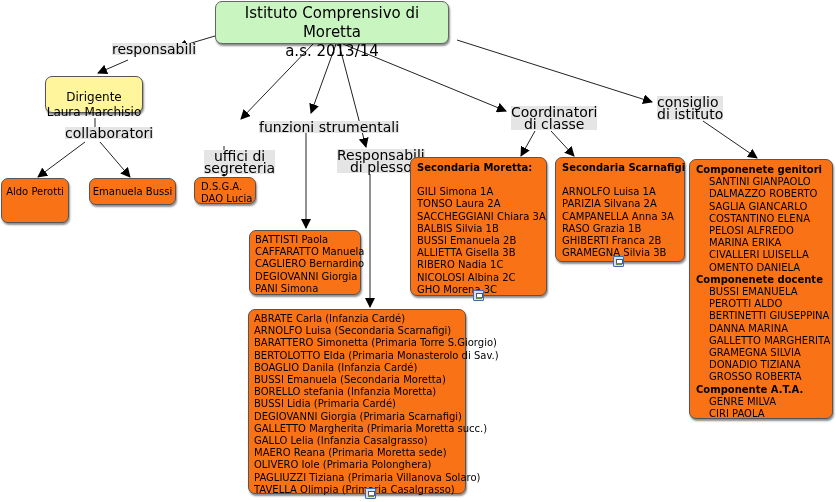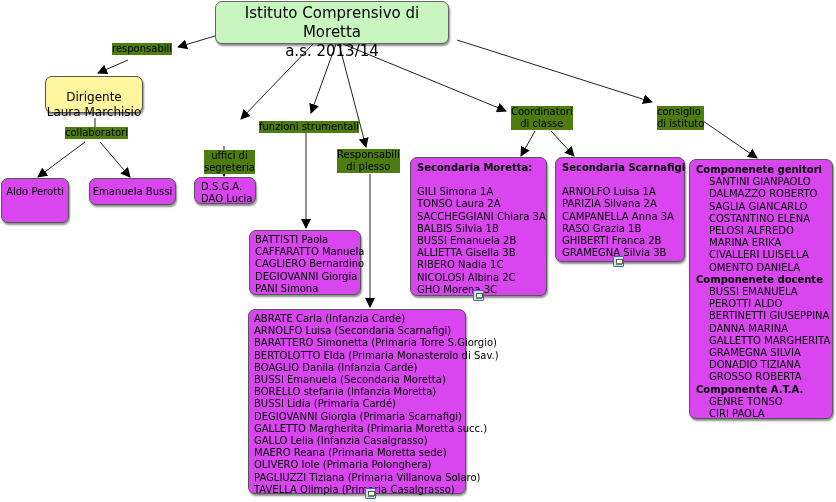--- a/index.html
+++ b/index.html
@@ -6,35 +6,35 @@
   body {
     width: 836px; height: 502px; position: relative; overflow: hidden;
     background: #ffffff;
     font-family: "DejaVu Sans", sans-serif;
     color: #000;
   }
   svg.links { position: absolute; left: 0; top: 0; width: 836px; height: 502px; }
   .node {
     position: absolute; box-sizing: border-box;
     border: 1px solid #555; border-radius: 7px;
-    background: #d946ef;
+    background: #f97316;
     box-shadow: 1px 2px 2px rgba(0,0,0,0.45);
     font-size: 10px; line-height: 12.2px;
   }
   .root {
     background: #c8f5c0; border-color: #666;
     font-size: 15px; line-height: 19px; text-align: center;
   }
   .dirigente {
     background: #fff59c; font-size: 12px; line-height: 15px; text-align: center;
   }
   .simple { text-align: center; font-size: 10px; }
   .label {
-    position: absolute; font-size: 10px; line-height: 12px;
-    text-align: center; background: #4d7c0f; white-space: nowrap;
+    position: absolute; font-size: 14px; line-height: 12px;
+    text-align: center; background: #e5e5e5; white-space: nowrap;
   }
   .list-line { white-space: nowrap; }
   .bold { font-weight: bold; }
   .indent { padding-left: 13px; }
   .map-icon {
     position: absolute; width: 11px; height: 11px; box-sizing: border-box;
     border: 1px solid #3a6ab8; background: #cfe0f6; border-radius: 1px;
   }
   .map-icon::before {
     content: ""; position: absolute; left: 2px; top: 2px; width: 5px; height: 3px;
@@ -94,21 +94,21 @@
 </div>
 <div class="label" style="left:259px; top:121px;">funzioni strumentali</div>
 <div class="label" style="left:337px; top:149px;">
   <div>Responsabili</div>
   <div>di plesso</div>
 </div>
 <div class="label" style="left:511px; top:106px;">
   <div>Coordinatori</div>
   <div>di classe</div>
 </div>
-<div class="label" style="left:657px; top:106px; text-align:left;">
+<div class="label" style="left:657px; top:96px; text-align:left;">
   <div>consiglio</div>
   <div>di istituto</div>
 </div>
 
 <div class="node dirigente" style="left:45px; top:76px; width:98px; height:37px; padding-top:13px;">
   <div>Dirigente</div>
   <div>Laura Marchisio</div>
 </div>
 
 <div class="node simple" style="left:1px; top:178px; width:68px; height:45px; line-height:25px;">
@@ -190,15 +190,15 @@
     <div class="list-line bold">Componenete docente</div>
     <div class="list-line indent">BUSSI EMANUELA</div>
     <div class="list-line indent">PEROTTI ALDO</div>
     <div class="list-line indent">BERTINETTI GIUSEPPINA</div>
     <div class="list-line indent">DANNA MARINA</div>
     <div class="list-line indent">GALLETTO MARGHERITA</div>
     <div class="list-line indent">GRAMEGNA SILVIA</div>
     <div class="list-line indent">DONADIO TIZIANA</div>
     <div class="list-line indent">GROSSO ROBERTA</div>
     <div class="list-line bold">Componente A.T.A.</div>
-    <div class="list-line indent">GENRE TONSO</div>
+    <div class="list-line indent">GENRE MILVA</div>
     <div class="list-line indent">CIRI PAOLA</div>
   </div>
 
 </body></html>

